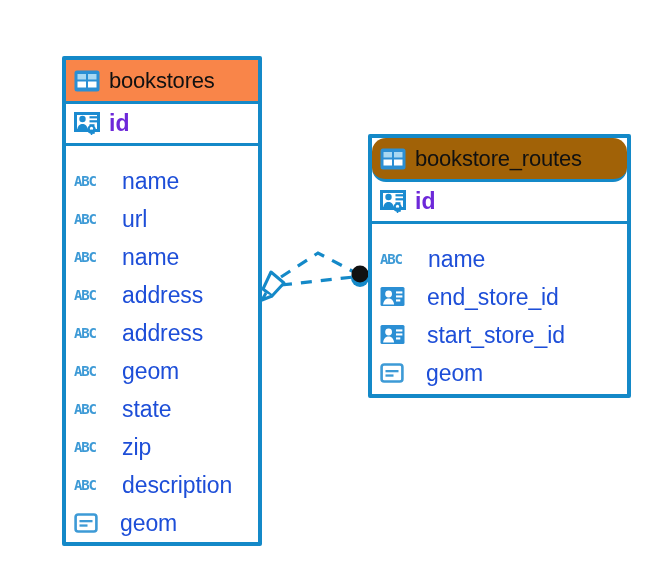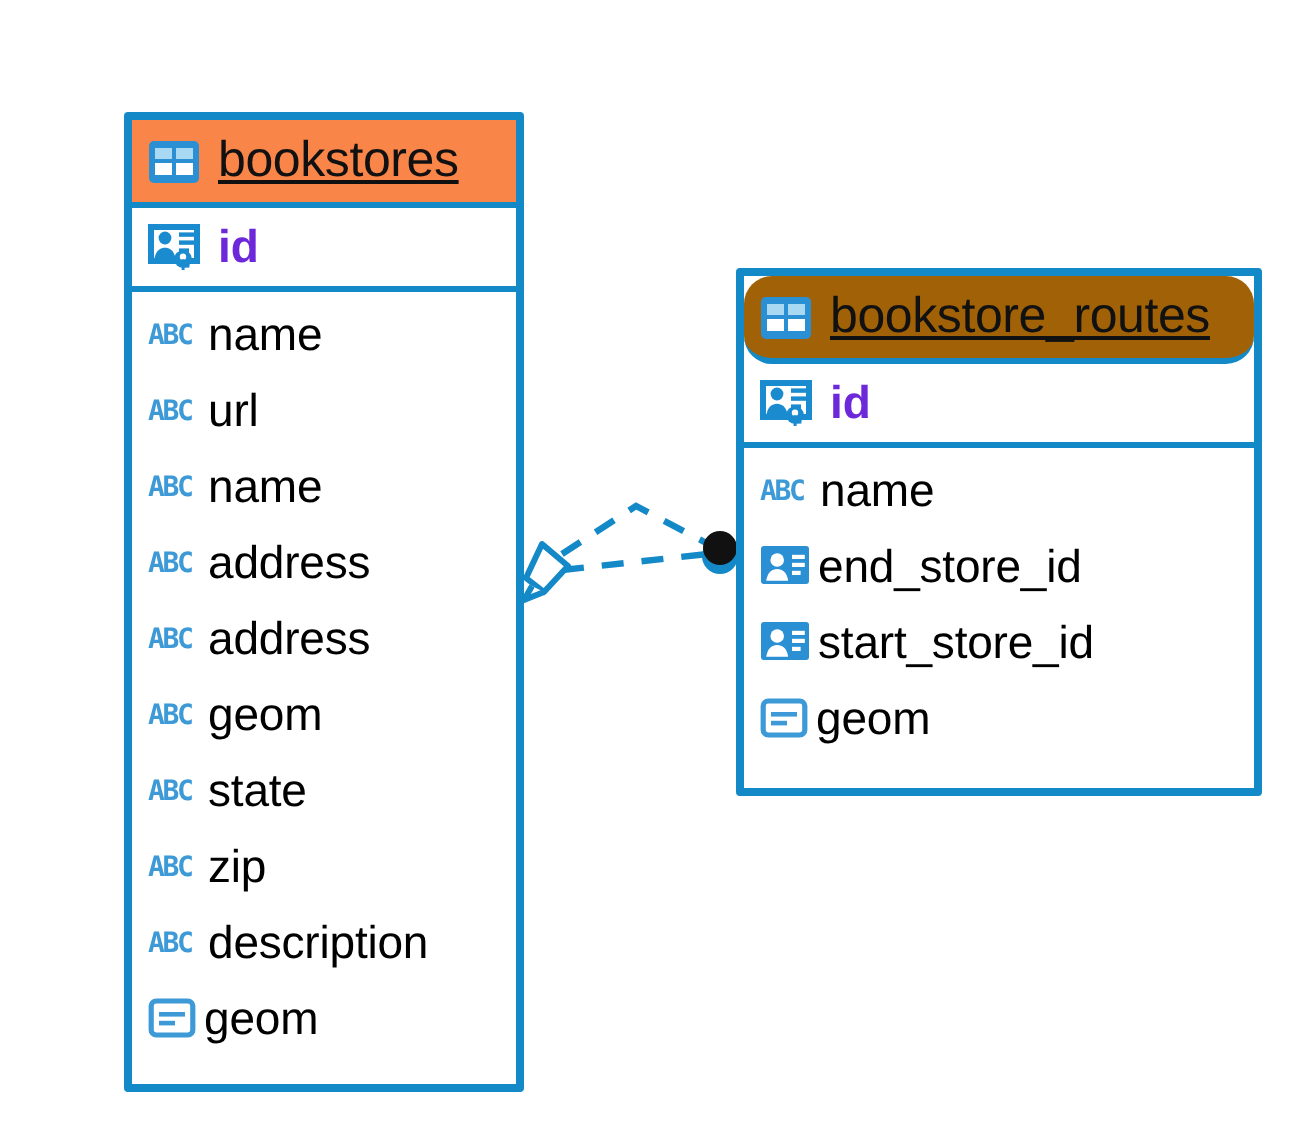--- a/index.html
+++ b/index.html
@@ -32,56 +32,55 @@
     align-items: center;
     box-sizing: border-box;
     height: 44px;
     padding: 0 8px;
     border-bottom: 3px solid #1489c8;
   }
   .entity-header.selected { background: #f98549; }
   .entity-header.normal   { background: #a16207; border-radius: 14px; }
 
   .entity-title {
-    font-size: 25px;
+    font-size: 22px;
     color: #111111;
     margin-left: 9px;
     white-space: nowrap;
     letter-spacing: -0.2px;
-    text-decoration: underline;
   }
 
   .pk-row {
     display: flex;
     align-items: center;
     box-sizing: border-box;
     height: 42px;
     padding: 0 8px;
     border-bottom: 3px solid #1489c8;
     background: #ffffff;
   }
   .pk-label {
     font-size: 23px;
     font-weight: bold;
     color: #6d28d9;
     margin-left: 9px;
   }
 
-  .fields { padding: 2px 0 4px 0; }
+  .fields { padding: 16px 0 4px 0; }
   .field-row {
     display: flex;
     align-items: center;
     box-sizing: border-box;
     height: 38px;
     padding: 0 8px;
   }
   .field-label {
     font-size: 23px;
-    color: #000000;
-    margin-left: 4px;
+    color: #1d4ed8;
+    margin-left: 22px;
     white-space: nowrap;
     letter-spacing: -0.1px;
   }
 
   
   .icon {
     flex: 0 0 auto;
     display: inline-flex;
     align-items: center;
     justify-content: center;

